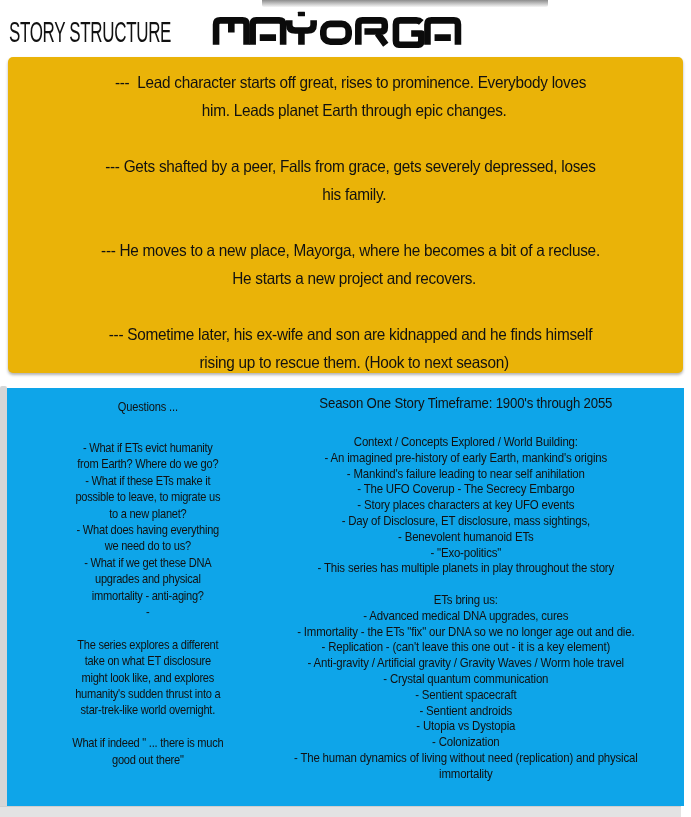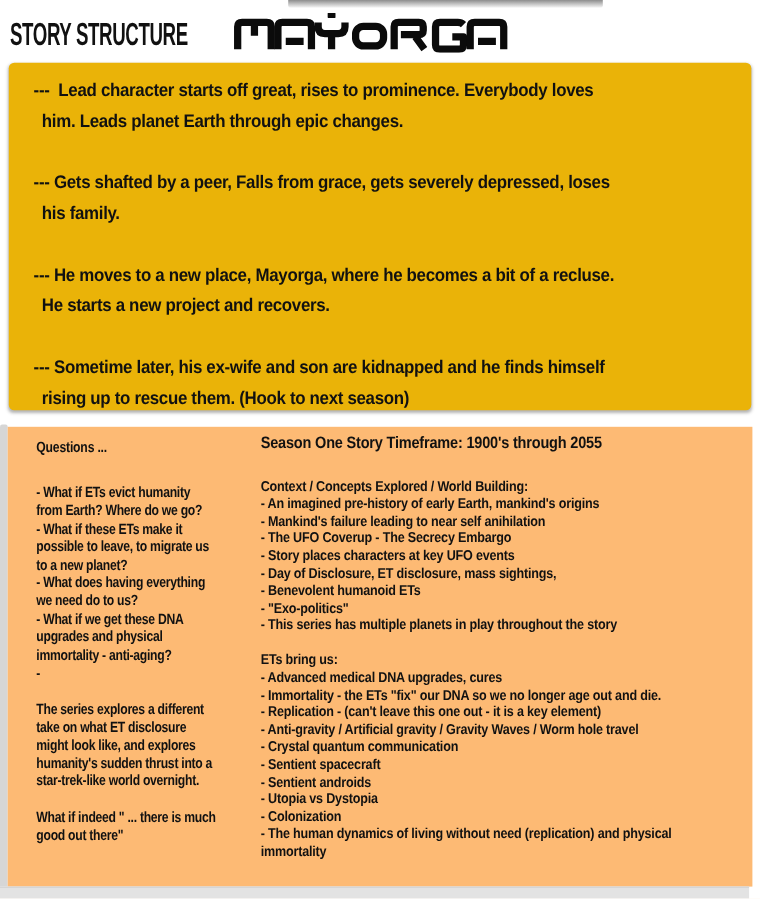--- a/index.html
+++ b/index.html
@@ -1,17 +1,17 @@
 <!DOCTYPE html>
 <html><head>
 <meta charset="utf-8">
 <style>
   html,body{margin:0;padding:0;background:#fff;}
   .canvas{position:relative;width:691px;height:817px;background:#ffffff;overflow:hidden;
-          font-family:"Liberation Sans",sans-serif;font-weight:bold;color:#111;}
+          font-family:"Liberation Sans",sans-serif;font-weight:normal;color:#111;text-align:center;}
 
   
   .top-edge{position:absolute;left:262px;top:0;width:286px;height:7px;
             background:linear-gradient(to bottom,#8d8d8d,#f6f6f6);border-radius:0 0 2px 2px;}
   .left-strip{position:absolute;left:0;top:386px;width:7px;height:420px;
               background:#d6d6d6;border-radius:2px 2px 0 0;}
   .bottom-strip{position:absolute;left:0;top:806px;width:681px;height:11px;
                 background:#e3e3e3;border-top:1px solid #cfcfcf;box-sizing:border-box;}
 
   
@@ -21,21 +21,21 @@
   .logo svg{display:block;}
 
   
   .story-box{position:absolute;left:8px;top:57px;width:675px;height:316px;background:#eab308;
              border-radius:5px;box-shadow:0 2px 3px rgba(0,0,0,.3);}
   .beats{position:absolute;left:30px;top:11px;width:680px;transform:scaleX(.93);transform-origin:top left;}
   .beat{margin:0 0 28px;font-size:16.5px;line-height:28px;letter-spacing:-.3px;
         white-space:pre;text-indent:-8px;}
 
   
-  .card{position:absolute;left:7px;top:388px;width:677px;height:418px;background:#fdba74;}
+  .card{position:absolute;left:7px;top:388px;width:677px;height:418px;background:#0ea5e9;}
 
   .qcol{position:absolute;left:26px;top:10px;width:280px;transform:scaleX(.82);transform-origin:top left;}
   .qhead{font-size:13.5px;line-height:17px;letter-spacing:-.2px;white-space:pre;}
   .qitems{margin-top:25px;}
   .qitem{margin:0;font-size:13.5px;line-height:16.4px;letter-spacing:-.3px;white-space:pre;}
   .qparas .qpara{margin:16.4px 0 0;font-size:13.5px;line-height:16.4px;letter-spacing:-.3px;white-space:pre;}
 
   .scol{position:absolute;left:230px;top:6px;width:520px;transform:scaleX(.88);transform-origin:top left;}
   .shead{font-size:15px;line-height:18px;letter-spacing:-.2px;white-space:pre;}
   .sblock{margin-top:22px;}

